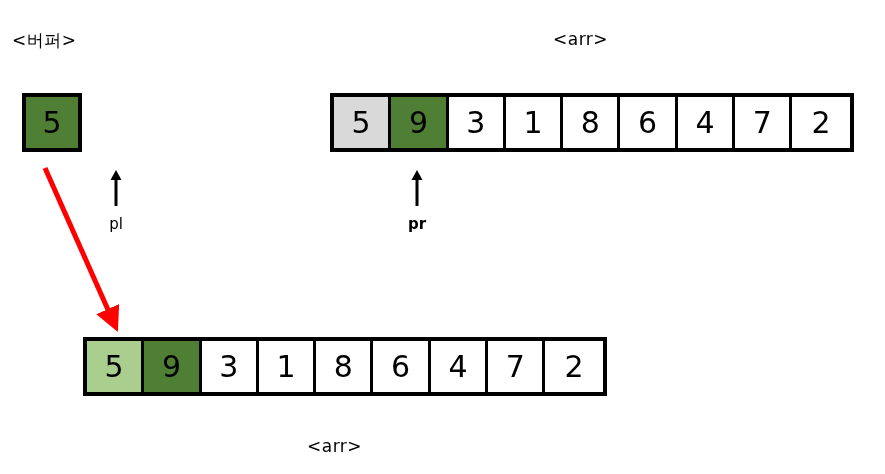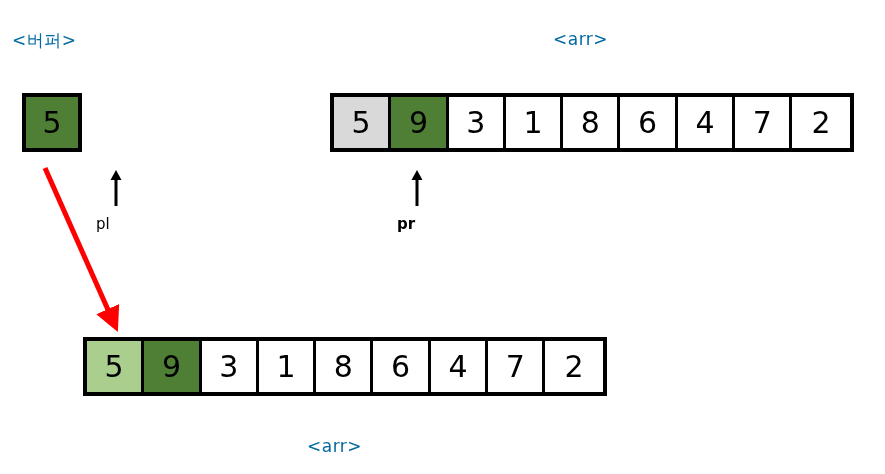--- a/index.html
+++ b/index.html
@@ -14,21 +14,21 @@
     overflow: hidden;
     font-family: "DejaVu Sans", sans-serif;
     color: #000000;
   }
 
   .label {
     position: absolute;
     font-size: 17px;
     letter-spacing: 0.5px;
     white-space: nowrap;
-    color: #0369a1;
+    color: #000000;
   }
 
   #buffer-label  { left: 12px;  top: 29px; }
   #top-arr-label { left: 553px; top: 29px; }
   #bottom-arr-label { left: 307px; top: 436px; }
 
   
   #buffer-cell {
     position: absolute;
     left: 22px;
@@ -80,21 +80,21 @@
   .cell:last-child { border-right: none; }
   .cell.fill-gray       { background: #D9D9D9; }
   .cell.fill-green      { background: #4E7F35; }
   .cell.fill-lightgreen { background: #A9CE8E; }
   .cell.fill-white      { background: #ffffff; }
 
   
   .pointer {
     position: absolute;
     width: 40px;
-    text-align: left;
+    text-align: center;
   }
   .pointer svg { display: block; margin: 0 auto; }
   .pointer .ptr-label {
     font-size: 15px;
     line-height: 1;
     margin-top: 11px;
     color: #000000;
   }
   #pointer-pl { left: 96px;  top: 170px; }
   #pointer-pr { left: 397px; top: 170px; font-weight: bold; }

